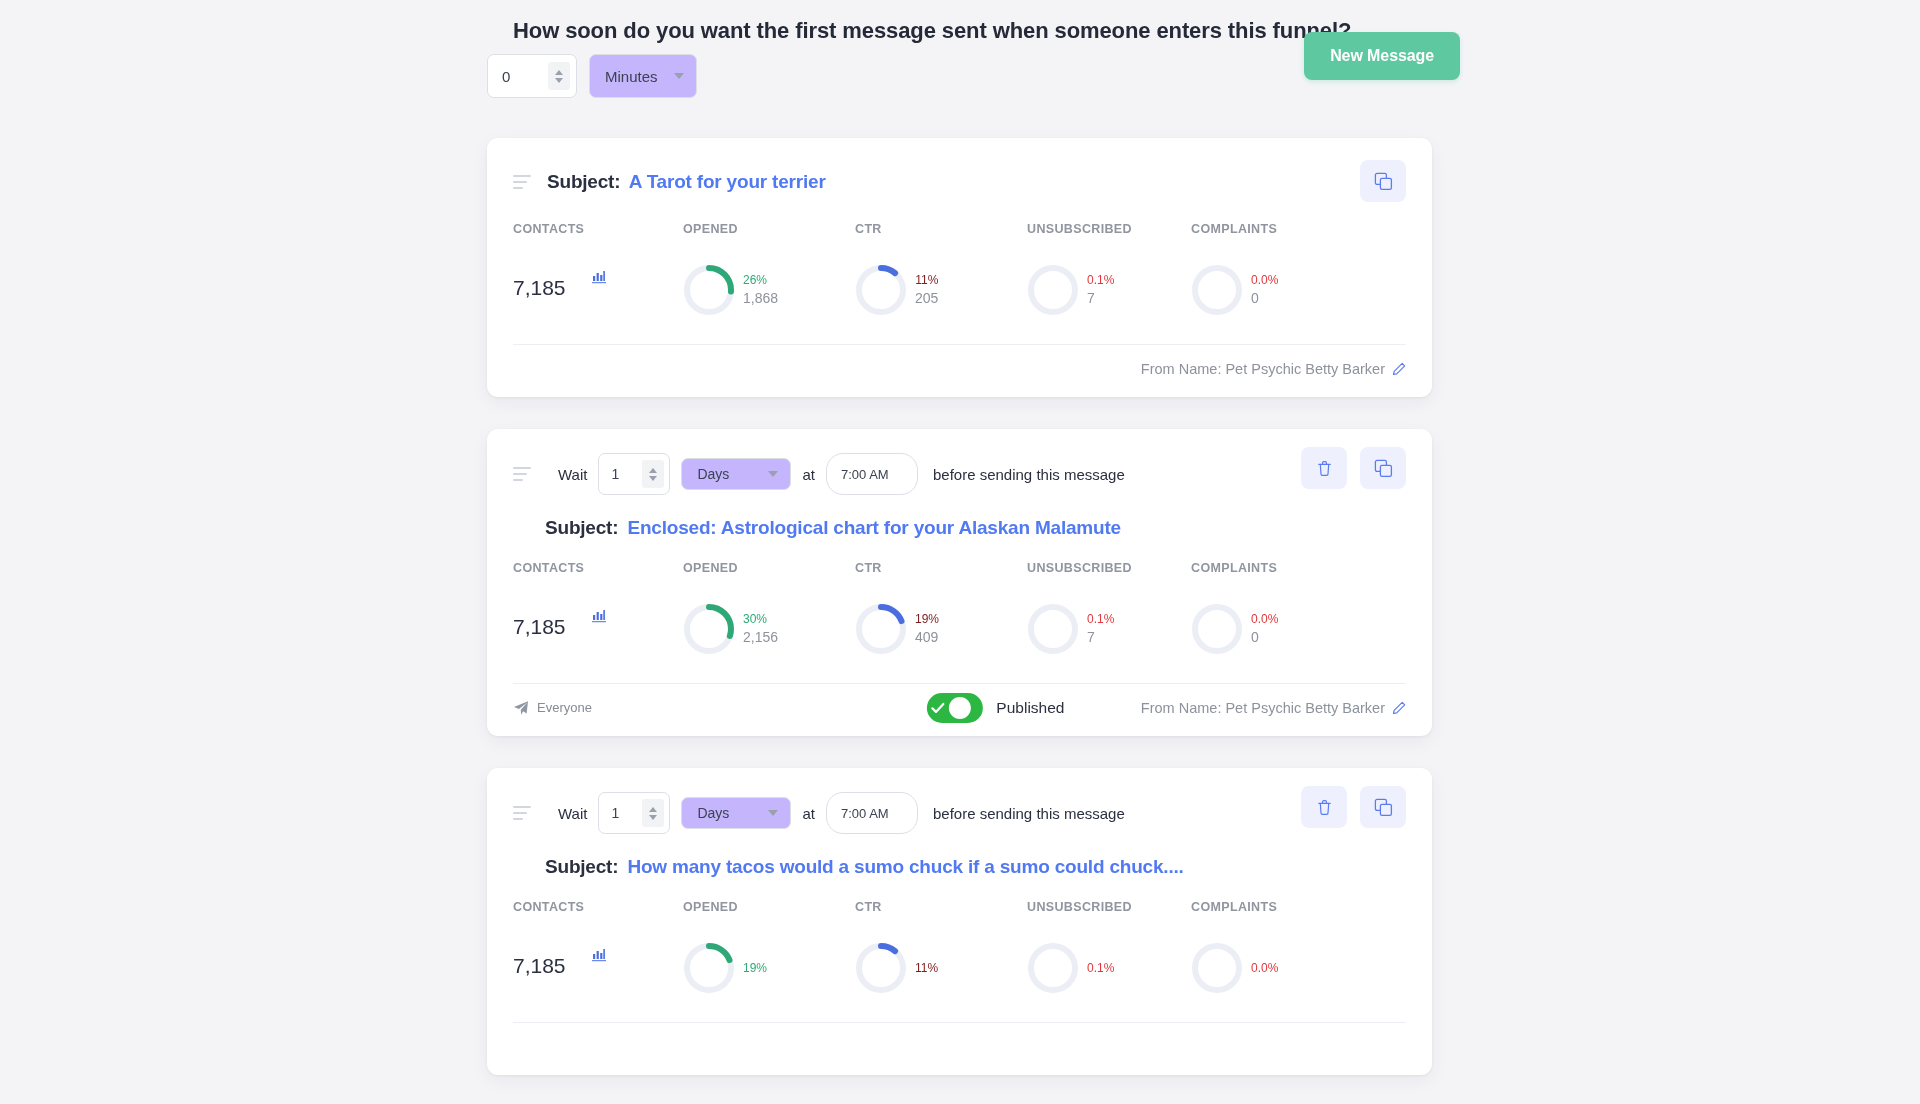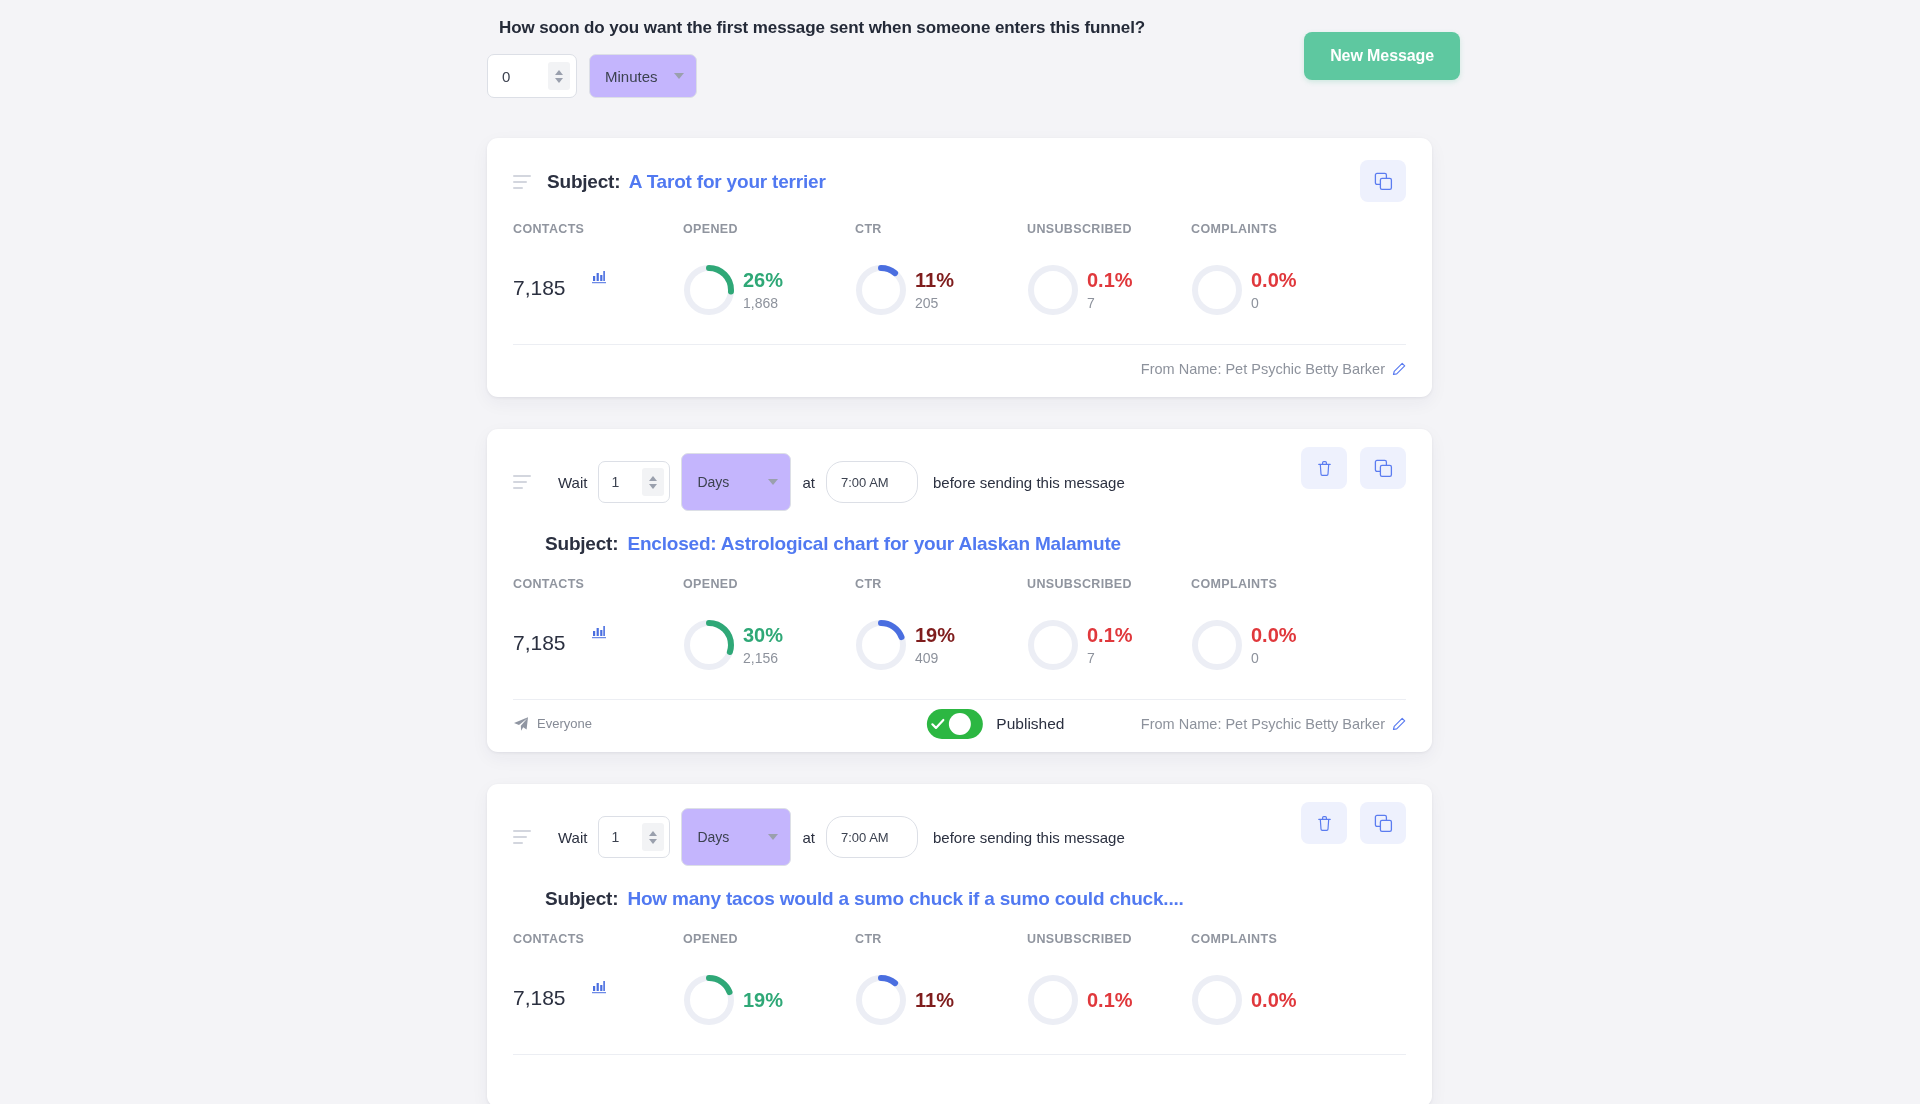--- a/index.html
+++ b/index.html
@@ -26,23 +26,23 @@
   
   .topbar {
     position: absolute;
     left: 0; top: 0;
     width: 1920px;
     height: 112px;
   }
 
   .funnel-question {
     position: absolute;
-    left: 499px;
+    left: 513px;
     top: 18px;
-    font-size: 17px;
+    font-size: 22px;
     font-weight: 700;
     color: #242a38;
     letter-spacing: -0.1px;
     white-space: nowrap;
   }
 
   .delay-controls {
     position: absolute;
     left: 487px;
     top: 54px;
@@ -207,21 +207,21 @@
     gap: 11px;
     position: relative;
   }
   .wait-row .label {
     font-size: 15px;
     color: #2b3040;
     white-space: nowrap;
   }
   .wait-row .num-field { width: 72px; height: 42px; padding: 0 5px 0 12px; }
   .wait-row .num-field .val { font-size: 14px; }
-  .wait-row .select-field { height: 58px; width: 110px; justify-content: space-between; gap: 0; }
+  .wait-row .select-field { height: 32px; width: 110px; justify-content: space-between; gap: 0; }
   .wait-row .select-field .val { font-size: 14px; }
   .time-field {
     width: 92px;
     height: 42px;
     background: #ffffff;
     border: 1px solid #dcdfe6;
     border-radius: 17px;
     display: flex;
     align-items: center;
     padding-left: 14px;
@@ -260,21 +260,21 @@
     position: absolute;
     left: 78px;
     top: 46px;
     cursor: pointer;
   }
 
   .donut-row { display: flex; align-items: center; gap: 10px; }
   .donut { position: relative; width: 50px; height: 56px; flex: 0 0 auto; }
   .donut svg { display: block; }
   .donut-figs { line-height: 1.35; }
-  .pct { font-size: 20px; font-weight: 700; }
+  .pct { font-size: 12px; font-weight: 400; }
   .pct.green { color: #2fa877; }
   .pct.blue  { color: #7f1d1d; text-align: right; }
   .pct.red   { color: #e0383c; }
   .sub-count { font-size: 14px; color: #8d929c; }
 
   .divider {
     height: 1px;
     background: #eceef3;
     margin: 26px 26px 0 26px;
   }

